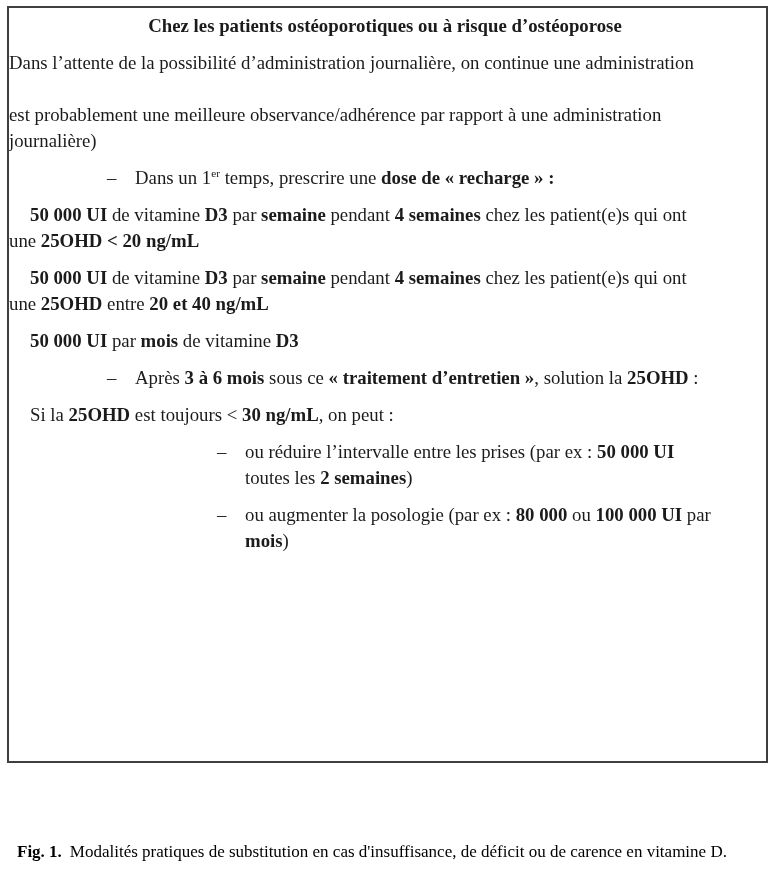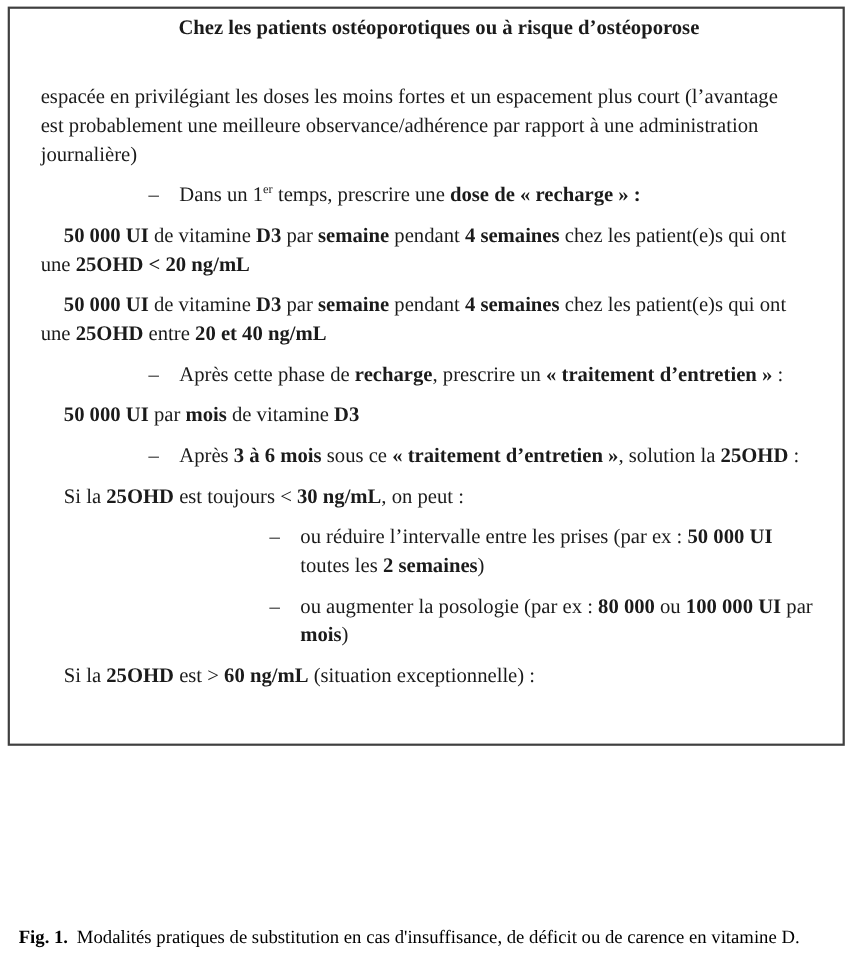--- a/index.html
+++ b/index.html
@@ -12,23 +12,23 @@
   html, body {
     margin: 0; padding: 0;
     width: 781px; height: 887px;
     background: var(--page_bg);
     font-family: "Liberation Serif", serif;
     color: var(--text);
   }
   .figure-wrap { position: relative; width: 781px; height: 887px; }
   .figure-box {
     position: absolute; left: 7px; top: 6px;
-    width: 761px; height: 672px;
+    width: 761px; height: 757px;
     border: 2px solid var(--border);
-    padding: 5px 5px 0 28px;
+    padding: 5px 5px 0 0;
     font-size: 18.8px;
     line-height: 26px;
     overflow: hidden;
     background: var(--page_bg);
     font-family: Liberation Serif, serif;
   }
   .box-title {
     font-weight: bold;
     text-align: center;
     margin: 0 0 11px 0;
@@ -49,29 +49,27 @@
   }
   .caption-label { font-weight: bold; margin-right: 8px; }
 </style>
 </head>
 <body>
 
 <div class="figure-wrap">
   <div class="figure-box">
     <div class="box-title">Chez les patients ostéoporotiques ou à risque d’ostéoporose</div>
     <div class="box-content">
-        <p class="para"><br><span>espacée en privilégiant les doses les moins fortes et un espacement plus court (l’avantage</span><br><span>est probablement une meilleure observance/adhérence par rapport à une administration</span><br><span>journalière)</span></p>
+        <p class="para"><span>Dans l’attente de la possibilité d’administration journalière, on continue une administration</span><br><br><span>est probablement une meilleure observance/adhérence par rapport à une administration</span><br><span>journalière)</span></p>
         <p class="bullet-l2"><span class="dash">–</span><span>Dans un 1</span><sup>er</sup><span> temps, prescrire une </span><span class="bold">dose de « recharge » :</span></p>
         <p class="para-indent"><span class="bold">50 000 UI</span><span> de vitamine </span><span class="bold">D3</span><span> par </span><span class="bold">semaine</span><span> pendant </span><span class="bold">4 semaines</span><span> chez les patient(e)s qui ont</span><br><span>une </span><span class="bold">25OHD &lt; 20 ng/mL</span></p>
         <p class="para-indent"><span class="bold">50 000 UI</span><span> de vitamine </span><span class="bold">D3</span><span> par </span><span class="bold">semaine</span><span> pendant </span><span class="bold">4 semaines</span><span> chez les patient(e)s qui ont</span><br><span>une </span><span class="bold">25OHD</span><span> entre </span><span class="bold">20 et 40 ng/mL</span></p>
-        <p class="bullet-l2"><span class="dash">–</span><span>Après cette phase de </span><span class="bold">recharge</span><span>, prescrire un </span><span class="bold">« traitement d’entretien »</span><span> :</span></p>
         <p class="para-indent"><span class="bold">50 000 UI</span><span> par </span><span class="bold">mois</span><span> de vitamine </span><span class="bold">D3</span></p>
         <p class="bullet-l2"><span class="dash">–</span><span>Après </span><span class="bold">3 à 6 mois</span><span> sous ce </span><span class="bold">« traitement d’entretien »</span><span>, solution la </span><span class="bold">25OHD</span><span> :</span></p>
         <p class="para-indent"><span>Si la </span><span class="bold">25OHD</span><span> est toujours &lt; </span><span class="bold">30 ng/mL</span><span>, on peut :</span></p>
         <p class="bullet-l3"><span class="dash">–</span><span>ou réduire l’intervalle entre les prises (par ex : </span><span class="bold">50 000 UI</span><br><span>toutes les </span><span class="bold">2 semaines</span><span>)</span></p>
         <p class="bullet-l3"><span class="dash">–</span><span>ou augmenter la posologie (par ex : </span><span class="bold">80 000</span><span> ou </span><span class="bold">100 000 UI</span><span> par</span><br><span class="bold">mois</span><span>)</span></p>
-        <p class="para-indent"><span>Si la </span><span class="bold">25OHD</span><span> est &gt; </span><span class="bold">60 ng/mL</span><span> (situation exceptionnelle) :</span></p>
       </div>
   </div>
   <div class="caption">
     <span class="caption-label">Fig. 1.</span><span class="caption-text">Modalités pratiques de substitution en cas d'insuffisance, de déficit ou de carence en vitamine D.</span>
   </div>
 </div>
 
 </body></html>

